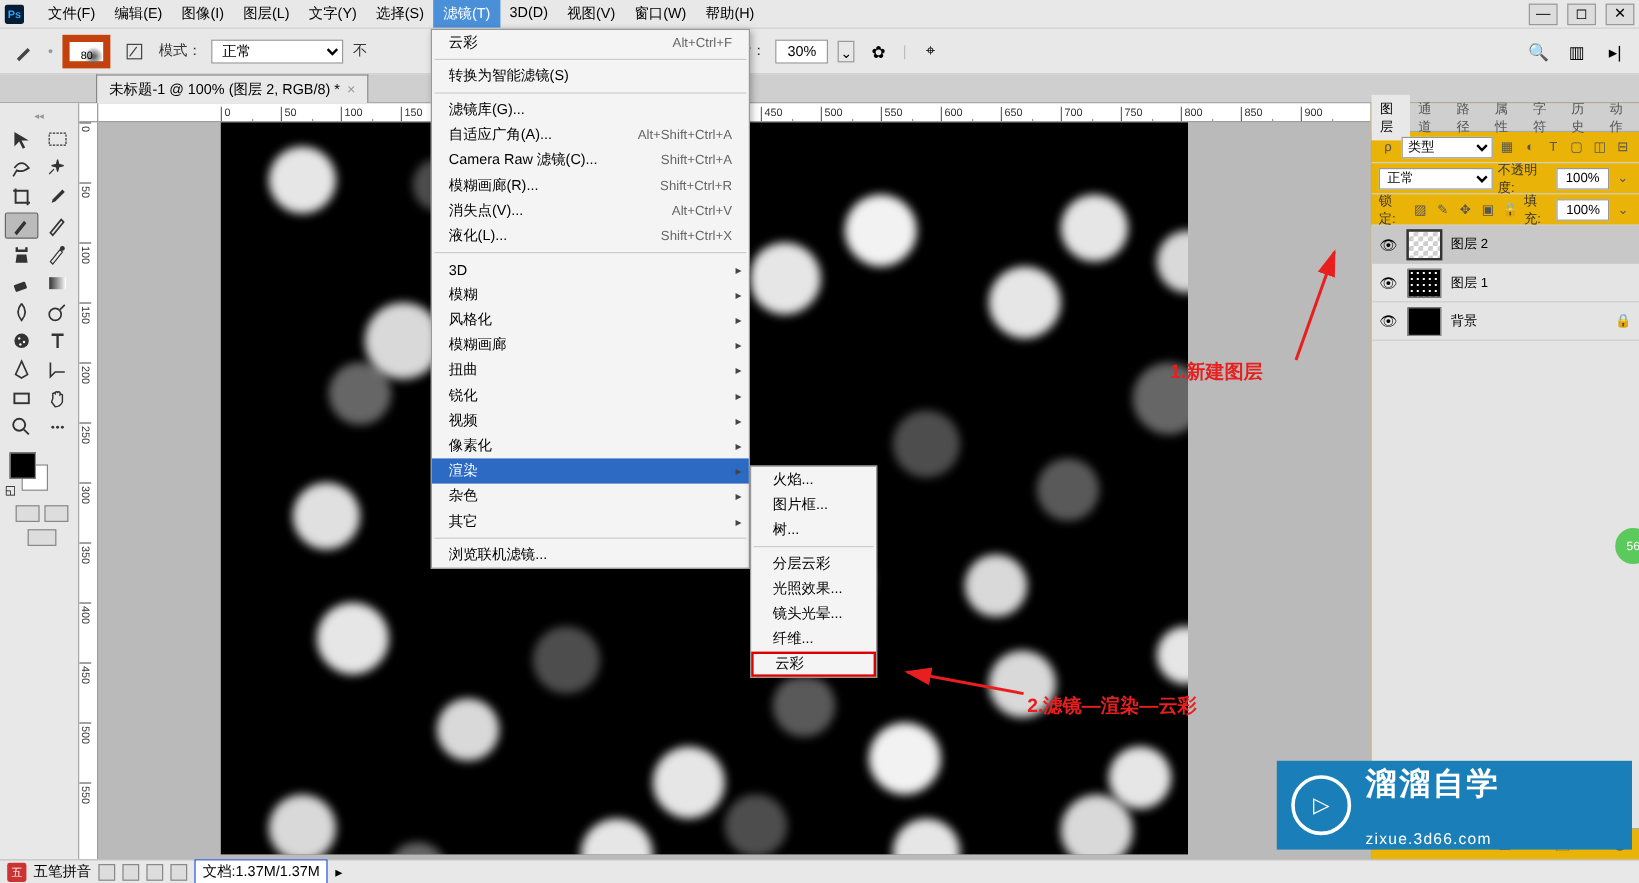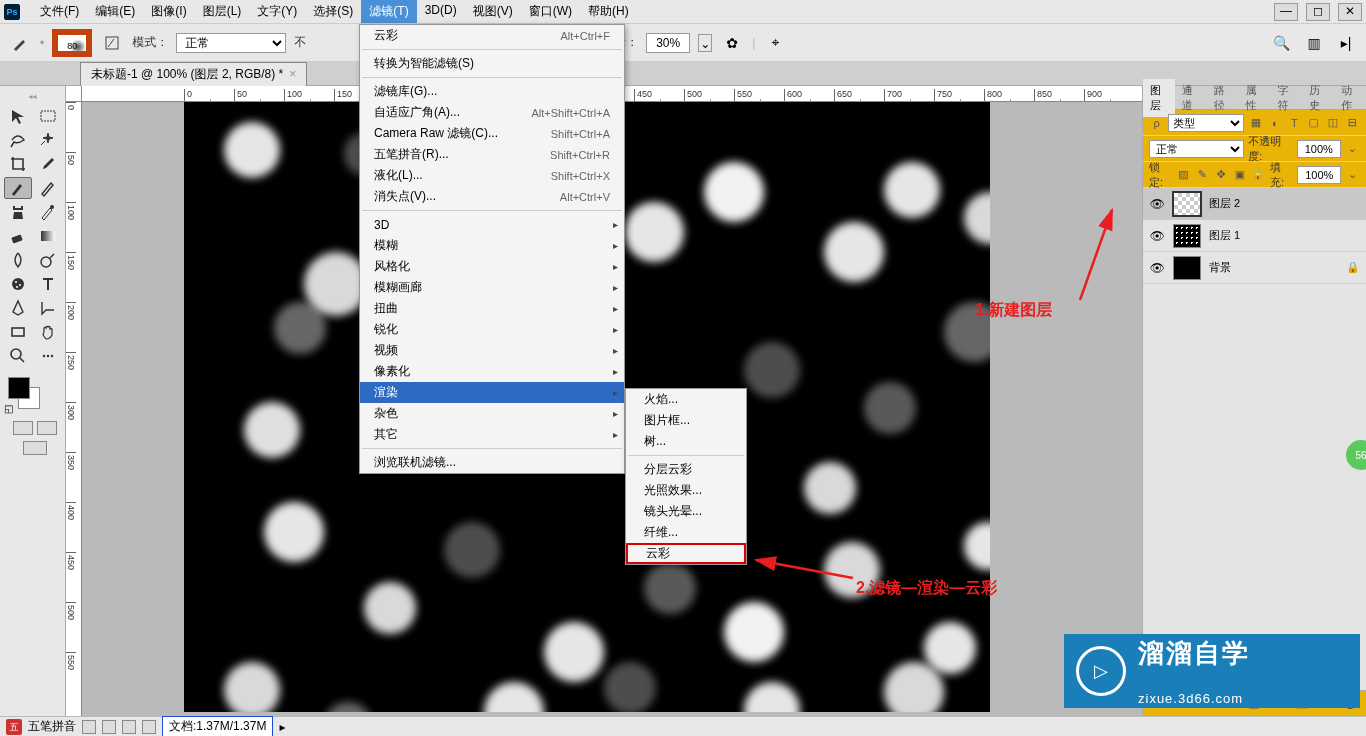--- a/index.html
+++ b/index.html
@@ -485,31 +485,31 @@
       </div>
       <div class="dropdown-item">
         <span>自适应广角(A)...</span>
         <span class="dd-shortcut">Alt+Shift+Ctrl+A</span>
       </div>
       <div class="dropdown-item">
         <span>Camera Raw 滤镜(C)...</span>
         <span class="dd-shortcut">Shift+Ctrl+A</span>
       </div>
       <div class="dropdown-item">
-        <span>五笔拼音(R)...</span>
+        <span>模糊画廊(R)...</span>
         <span class="dd-shortcut">Shift+Ctrl+R</span>
+      </div>
+      <div class="dropdown-item">
+        <span>消失点(V)...</span>
+        <span class="dd-shortcut">Alt+Ctrl+V</span>
       </div>
       <div class="dropdown-item">
         <span>液化(L)...</span>
         <span class="dd-shortcut">Shift+Ctrl+X</span>
       </div>
-      <div class="dropdown-item">
-        <span>消失点(V)...</span>
-        <span class="dd-shortcut">Alt+Ctrl+V</span>
-      </div>
     </div>
   <div class="dropdown-sep"></div>
   <div id="dd-g2">
       <div class="dropdown-item sub">
         <span>3D</span>
       </div>
       <div class="dropdown-item sub">
         <span>模糊</span>
       </div>
       <div class="dropdown-item sub">
@@ -539,21 +539,21 @@
       <div class="dropdown-item sub">
         <span>其它</span>
       </div>
     </div>
   <div class="dropdown-sep"></div>
   <div class="dropdown-item">
       <span>浏览联机滤镜...</span>
     </div>
 </div>
 
-<div class="submenu" id="render-sub" style="left:625px; top:388px; width:122px;">
+<div class="submenu" id="render-sub" style="left:625px; top:388px; width:106px;">
   <div id="sub-g1">
       <div class="submenu-item">火焰...</div>
       <div class="submenu-item">图片框...</div>
       <div class="submenu-item">树...</div>
     </div>
   <div class="dropdown-sep"></div>
   <div id="sub-g2">
       <div class="submenu-item">分层云彩</div>
       <div class="submenu-item">光照效果...</div>
       <div class="submenu-item">镜头光晕...</div>

